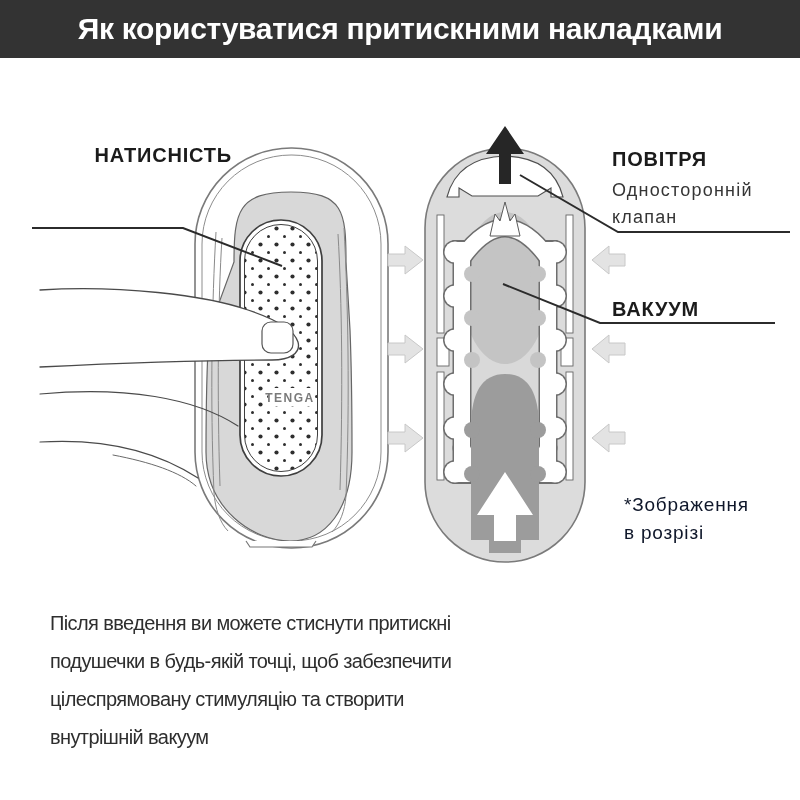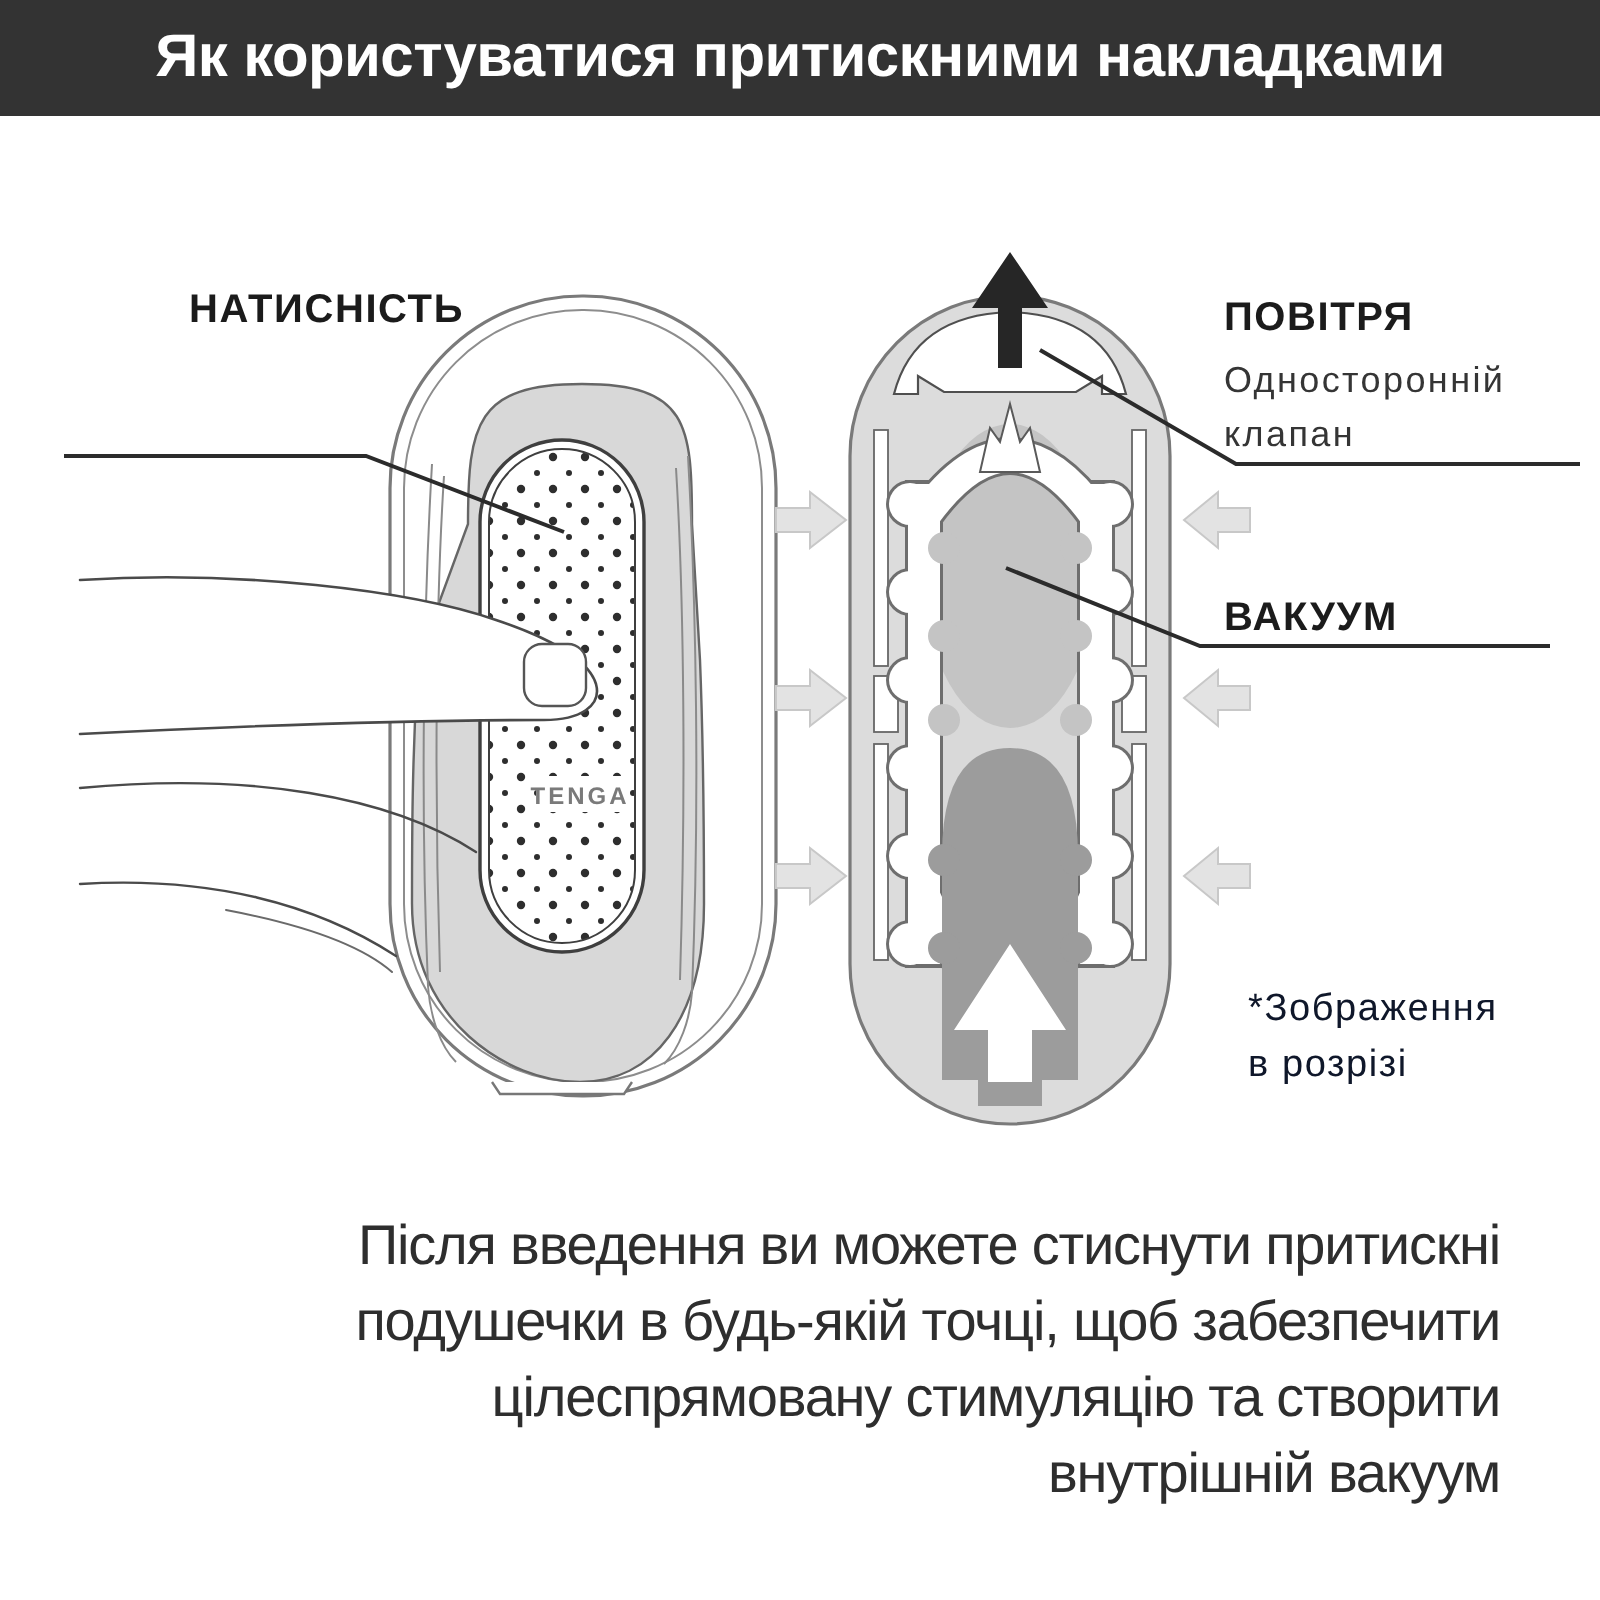--- a/index.html
+++ b/index.html
@@ -21,22 +21,22 @@
   .label .sub{font-size:18px;font-weight:400;color:#353535;letter-spacing:1.2px;
               line-height:27px;white-space:pre-line;margin-top:6px;}
   .lbl-pressure{left:32px;top:144px;width:200px;text-align:right;}
   .lbl-air{left:612px;top:148px;width:185px;}
   .lbl-vacuum{left:612px;top:298px;width:180px;}
   .note{
     position:absolute;left:624px;top:491px;width:180px;font-size:19px;color:#0f172a;
     letter-spacing:0.8px;line-height:28px;white-space:pre-line;
   }
   .footer{
-    position:absolute;left:50px;top:604px;width:700px;text-align:right;
-    font-size:28px;line-height:38px;color:#2e2e2e;letter-spacing:-0.6px;
+    position:absolute;left:50px;top:604px;width:700px;text-align:left;
+    font-size:20px;line-height:38px;color:#2e2e2e;letter-spacing:-0.6px;
     white-space:pre-line;font-weight:400;
   }
 </style>
 </head>
 <body>
 
 <div class="canvas">
 
   <div class="header">
     <div class="title">Як користуватися притискними накладками</div>

